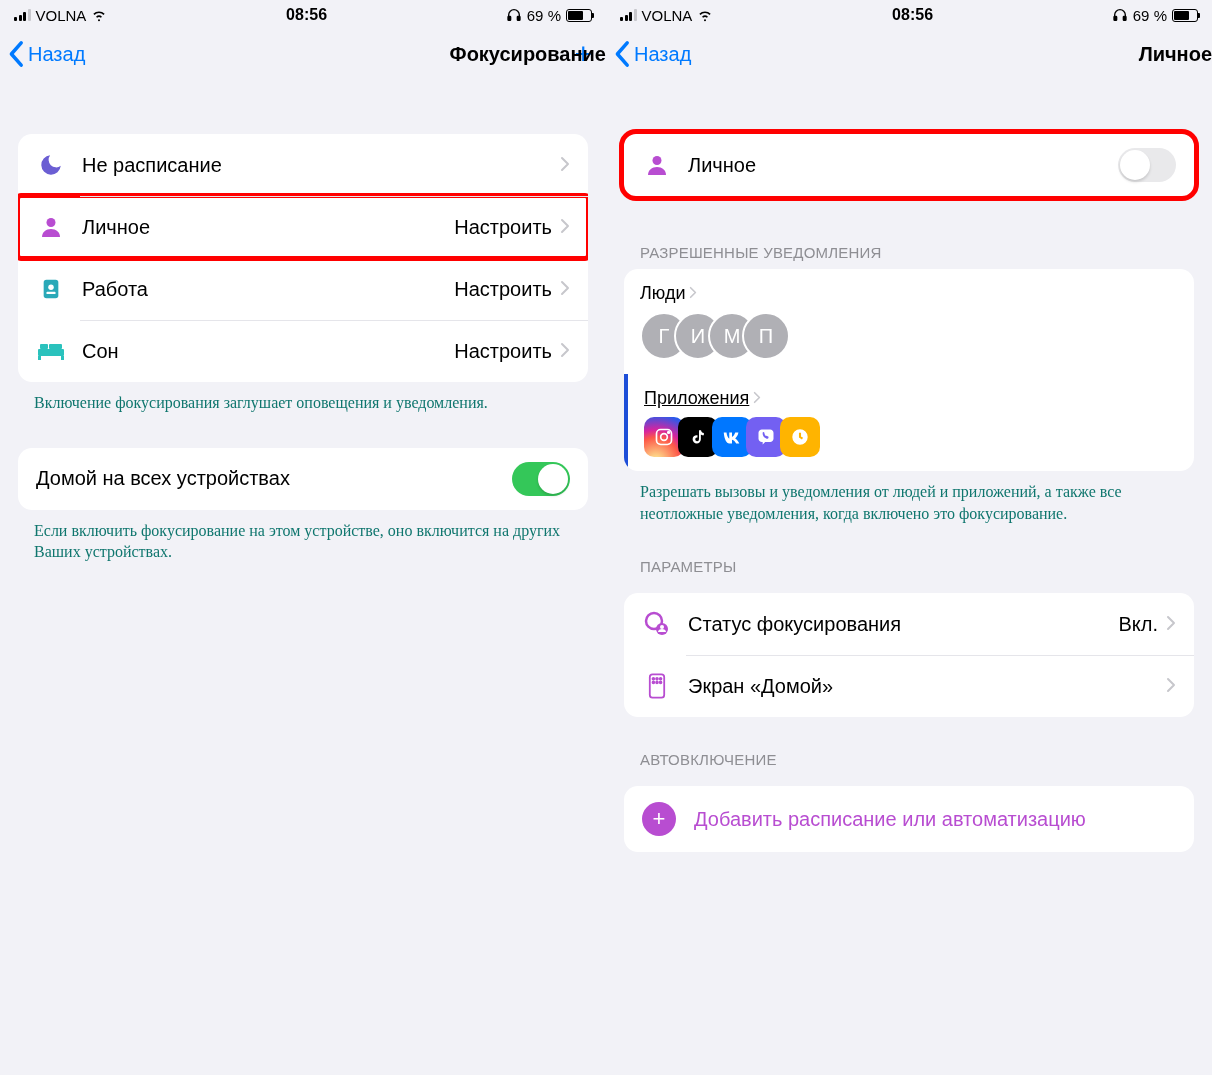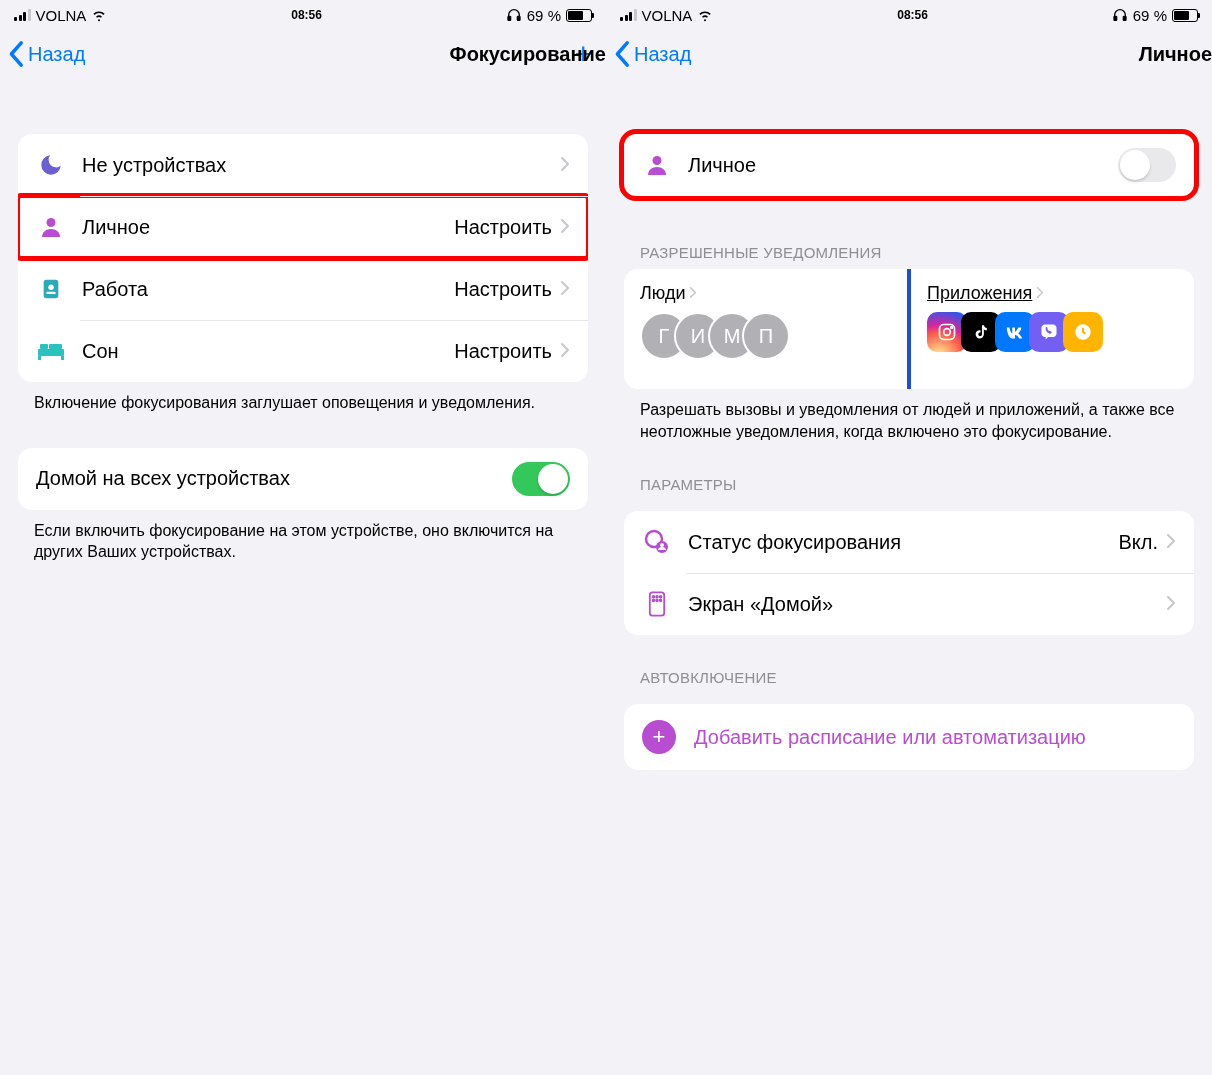--- a/index.html
+++ b/index.html
@@ -24,21 +24,21 @@
     background: #f2f2f7;
     display: flex;
     align-items: center;
     justify-content: space-between;
     padding: 0 14px;
     font-size: 15px;
     font-weight: 500;
     color: #000;
   }
   .status-left, .status-right { display: flex; align-items: center; gap: 5px; }
-  .status-center { font-weight: 600; font-size: 12px; }
+  .status-center { font-weight: 600; font-size: 16px; }
   .signal-bars { display: inline-flex; align-items: flex-end; gap: 1.5px; height: 12px; }
   .signal-bars span { width: 3px; background: #000; border-radius: 1px; }
   .signal-bars span:nth-child(1){height:4px;} .signal-bars span:nth-child(2){height:6px;}
   .signal-bars span:nth-child(3){height:9px;} .signal-bars span:nth-child(4){height:12px; background:#c7c7cc;}
   .wifi-icon, .hp-icon { width: 16px; height: 16px; }
   .battery-wrap { display:flex; align-items:center; }
   .battery { width: 26px; height: 13px; border: 1.5px solid #000; border-radius: 3px; position: relative; display:flex; align-items:center; padding:1px; }
   .battery::after { content:""; position:absolute; right:-3px; top:3px; width:2px; height:5px; background:#000; border-radius:0 1px 1px 0;}
   .battery .fill { height:100%; width:69%; background:#000; border-radius:1px; }
   .nav-bar {
@@ -73,24 +73,24 @@
     width: 58px; height: 34px; border-radius: 17px; position:relative; flex-shrink:0;
   }
   .switch.on { background:#34c759; }
   .switch.off { background:#e9e9eb; }
   .switch .knob {
     position:absolute; top:2px; width:30px; height:30px; background:#fff; border-radius:50%;
     box-shadow: 0 2px 3px rgba(0,0,0,0.15);
   }
   .switch.on .knob { right:2px; }
   .switch.off .knob { left:2px; }
-  .footer-text { font-size: 16px; color:#000000; padding: 10px 34px 0; line-height:1.35; }
+  .footer-text { font-size: 16px; color:#0f766e; padding: 10px 34px 0; line-height:1.35;font-family:Liberation Serif, serif; }
   .section-header { font-size: 15px; color:#8e8e93; padding: 34px 34px 8px; letter-spacing: 0.2px;}
   .section-header.tight-top { padding-top: 48px; }
-  .allowed-group { margin: 0 18px; background:#fff; border-radius:14px; display:flex; min-height: 120px; overflow:hidden;}
+  .allowed-group { margin: 0 18px; background:#fff; border-radius:14px; display:flex; min-height: 120px; overflow:hidden;flex-direction:column;}
   .allowed-col { flex:1; padding: 14px 16px; position:relative;}
   .allowed-col + .allowed-col { border-left: 4px solid #1d4ed8; text-decoration: underline; }
   .allowed-head { display:flex; align-items:center; font-size:18px; color:#000; margin-bottom:8px; gap:4px;}
   .allowed-head .mini-chev svg { width:8px; height:13px; }
   .allowed-head .mini-chev { color:#c7c7cc; }
   .avatar-row { display:flex; }
   .avatar { width:48px; height:48px; border-radius:50%; background:#b0b0b5; color:#fff;
     display:flex; align-items:center; justify-content:center; font-size:20px; font-weight:500;
     border: 2.5px solid #fff; margin-left:-14px;}
   .avatar:first-child { margin-left:0; }
@@ -154,21 +154,21 @@
   </div>
 
   <div class="content">
     <div class="group first-left">
       <div class="row">
         <span class="row-icon">
           <svg viewBox="0 0 24 24" width="26" height="26" fill="#6b5ed3">
               <path d="M21 12.8A9 9 0 1111.2 3a7 7 0 009.8 9.8z"></path>
             </svg>
         </span>
-        <span class="row-label">Не устройствах</span>
+        <span class="row-label">Не расписание</span>
         <span class="chevron"><svg viewBox="0 0 10 16" fill="none" stroke="#c7c7cc" stroke-width="2" stroke-linecap="round" stroke-linejoin="round">
               <path d="M2 2l6 6-6 6"></path>
             </svg></span>
       </div>
       <div class="row highlight-red">
         <span class="row-icon">
           <svg viewBox="0 0 24 24" width="24" height="24" fill="#b84dd1">
               <circle cx="12" cy="7.5" r="4.5"></circle>
               <path d="M3 22c0-5 4-8 9-8s9 3 9 8H3z"></path>
             </svg>

